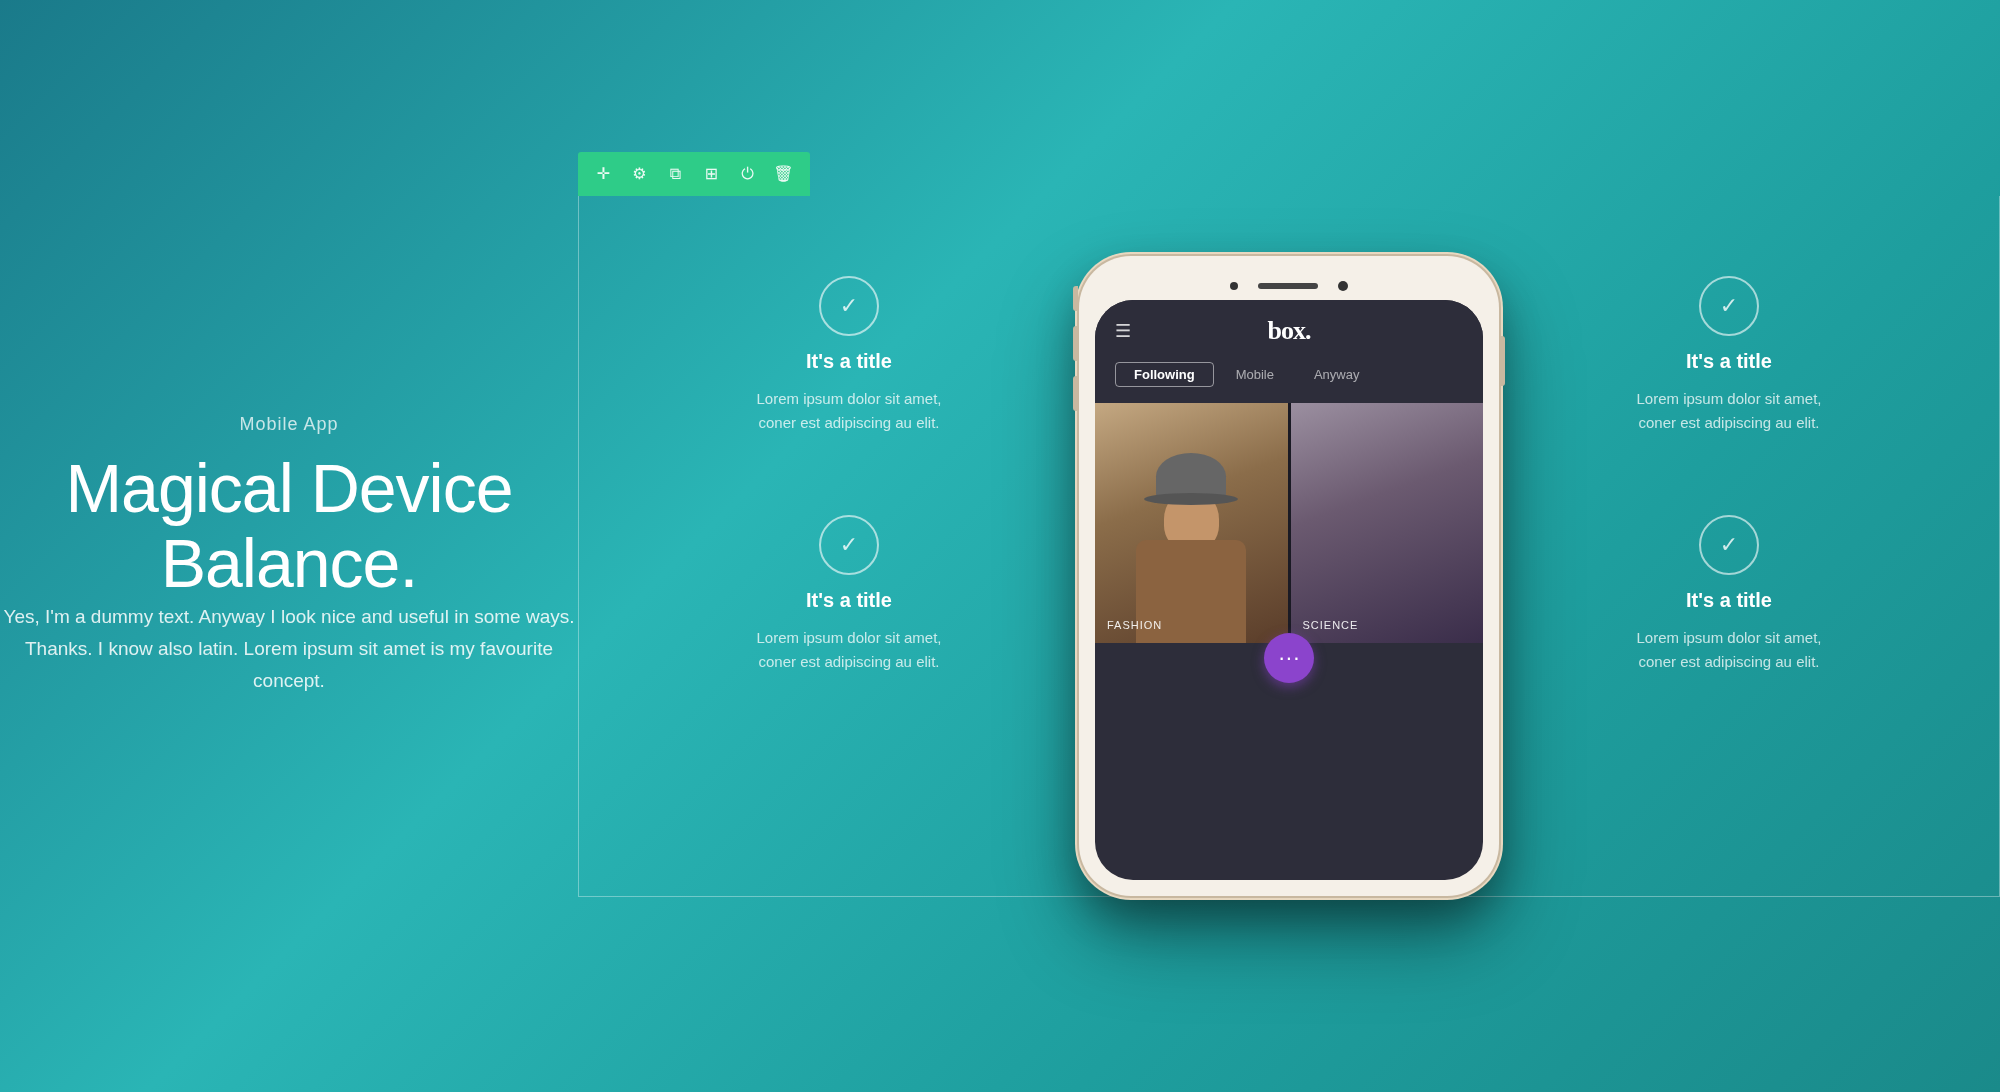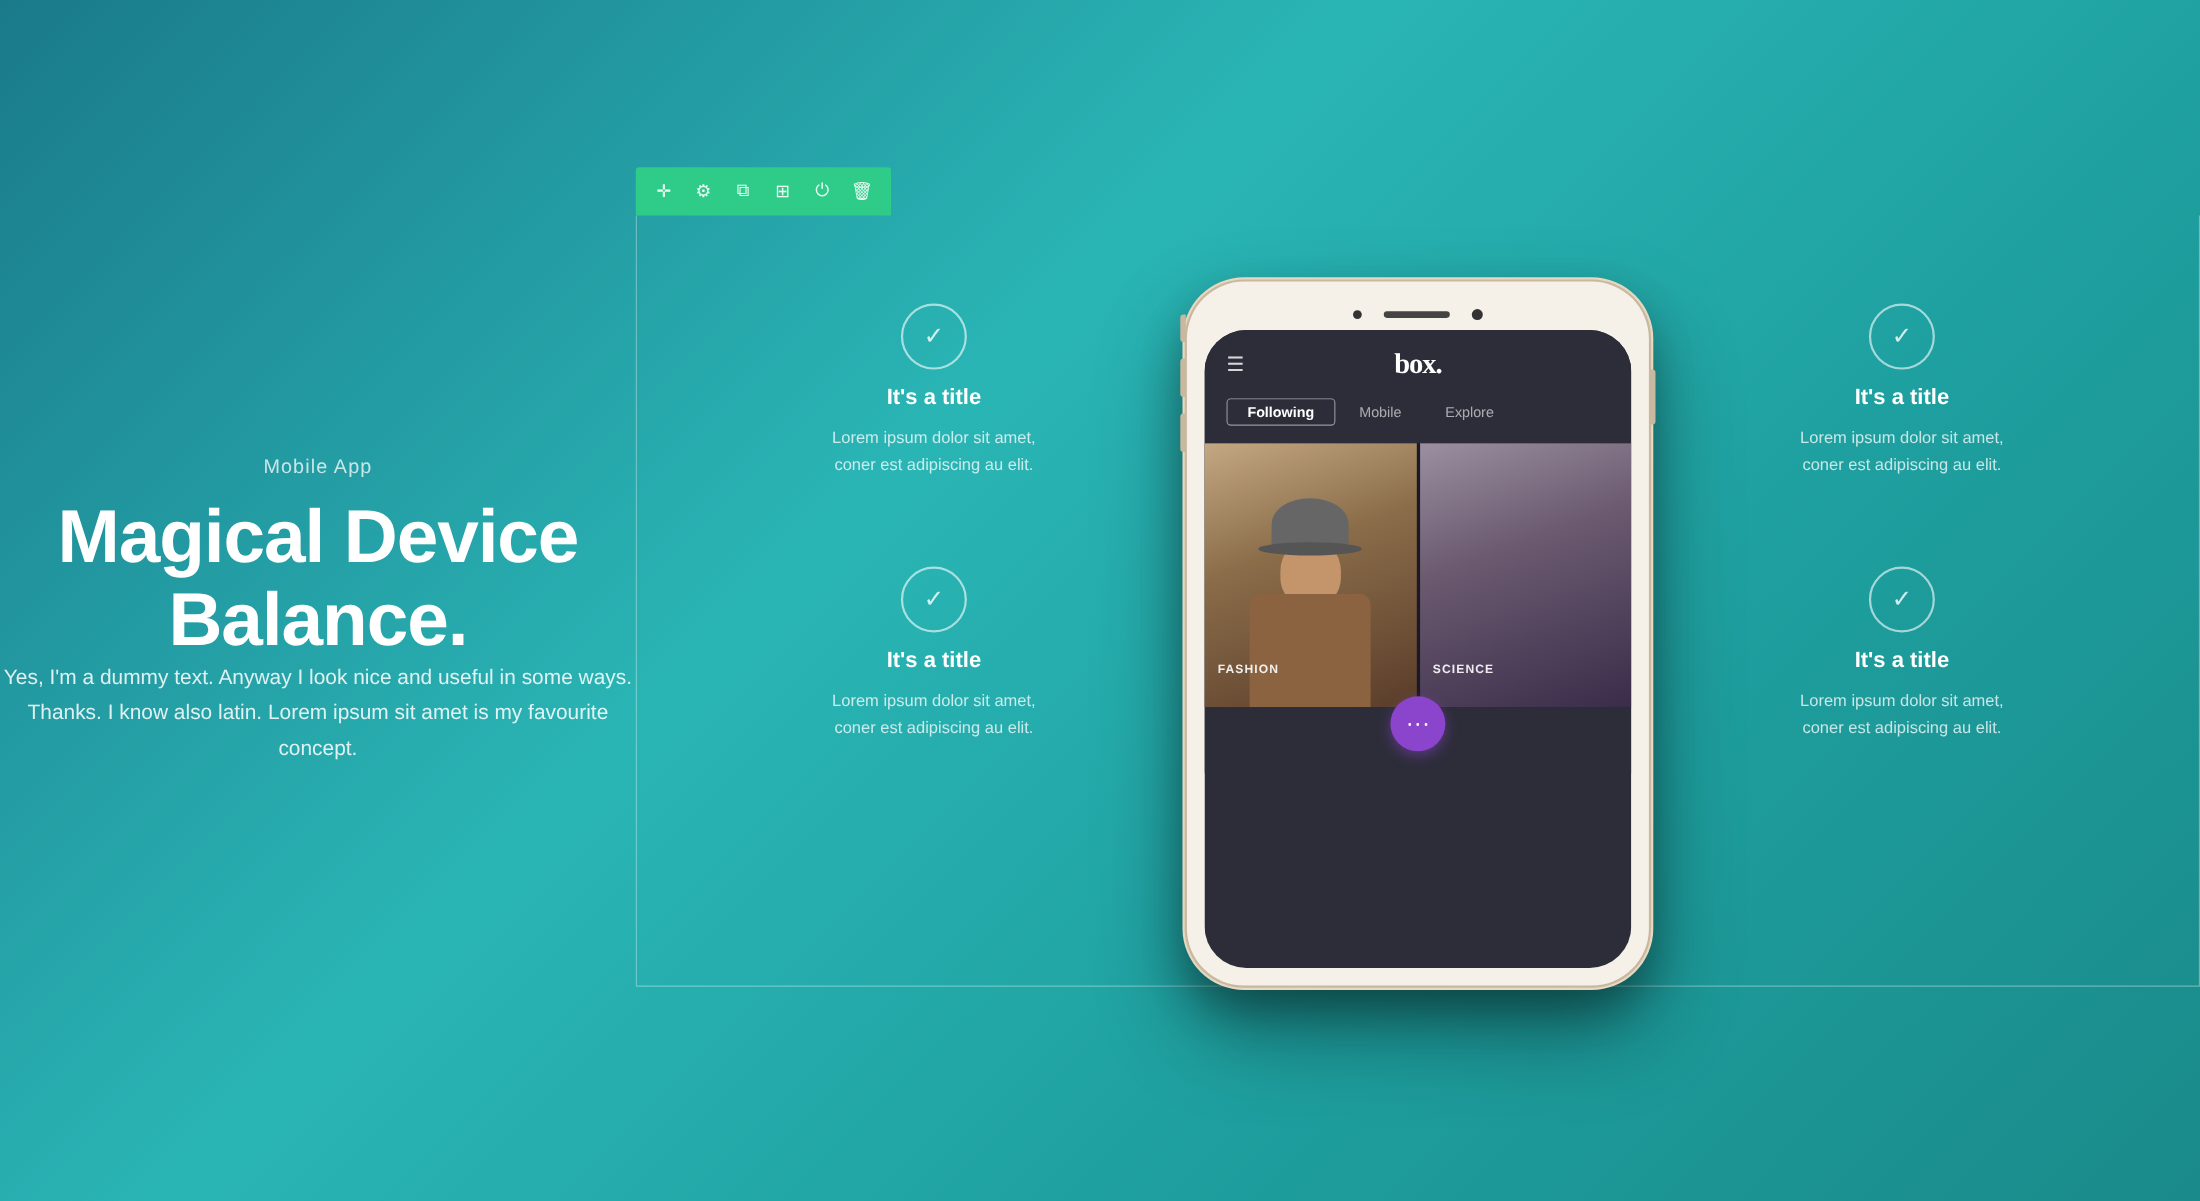--- a/index.html
+++ b/index.html
@@ -32,21 +32,21 @@
       color: rgba(255,255,255,0.75);
       font-size: 18px;
       font-weight: 400;
       letter-spacing: 1px;
       margin-bottom: 16px;
     }
 
     .hero-title {
       color: #ffffff;
       font-size: 68px;
-      font-weight: 700;
+      font-weight: 400;
       letter-spacing: -1px;
       line-height: 1.1;
     }
 
     .hero-description {
       color: rgba(255,255,255,0.85);
       font-size: 19px;
       line-height: 1.7;
       max-width: 760px;
       margin: 0 auto;
@@ -323,25 +323,25 @@
 
     
     .card-science {
       background: linear-gradient(160deg, #9b8fa0 0%, #6b5a70 40%, #3a2d4a 100%);
       text-align: center;
     }
 
     
     .app-card-label {
       position: absolute;
-      bottom: 28px;
+      bottom: 12px;
       left: 12px;
       color: rgba(255,255,255,0.9);
       font-size: 11px;
-      font-weight: 700;
+      font-weight: 400;
       letter-spacing: 1px;
       text-transform: uppercase;
     }
 
     
     .fab-button {
       position: absolute;
       bottom: 20px;
       right: 50%;
       transform: translateX(50%);
@@ -461,21 +461,21 @@
             <div class="app-screen">
 
               <div class="app-header">
                 <span class="app-menu-icon">☰</span>
                 <span class="app-logo">box.</span>
               </div>
 
               <div class="app-tabs">
                 <div class="app-tab active">Following</div>
                 <div class="app-tab">Mobile</div>
-                <div class="app-tab">Explore</div>
+                <div class="app-tab">Anyway</div>
               </div>
 
               <div class="app-grid">
 
                 <div class="app-card card-fashion">
                   <div class="person-silhouette">
                     <div class="person-hat"></div>
                     <div class="person-head"></div>
                     <div class="person-jacket"></div>
                   </div>

